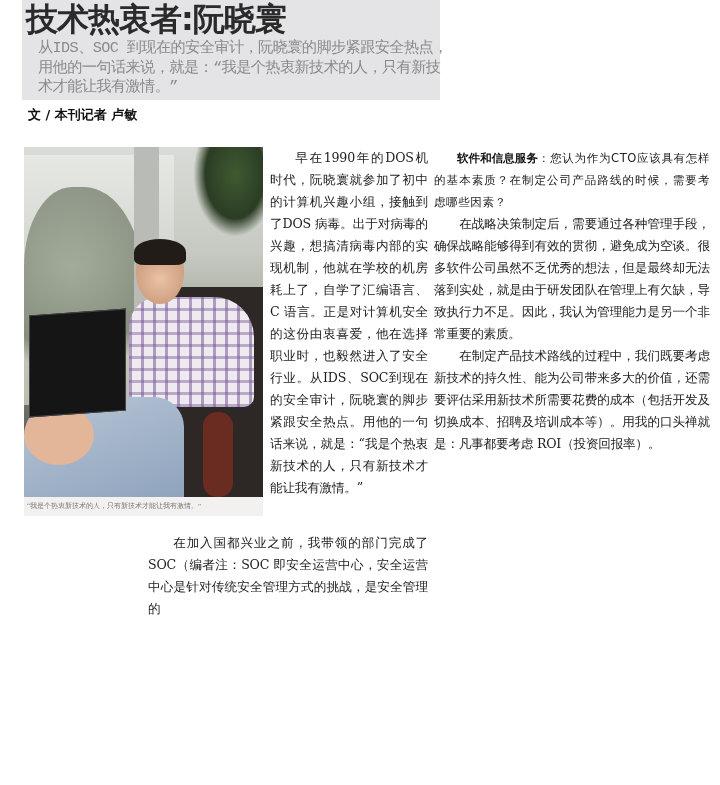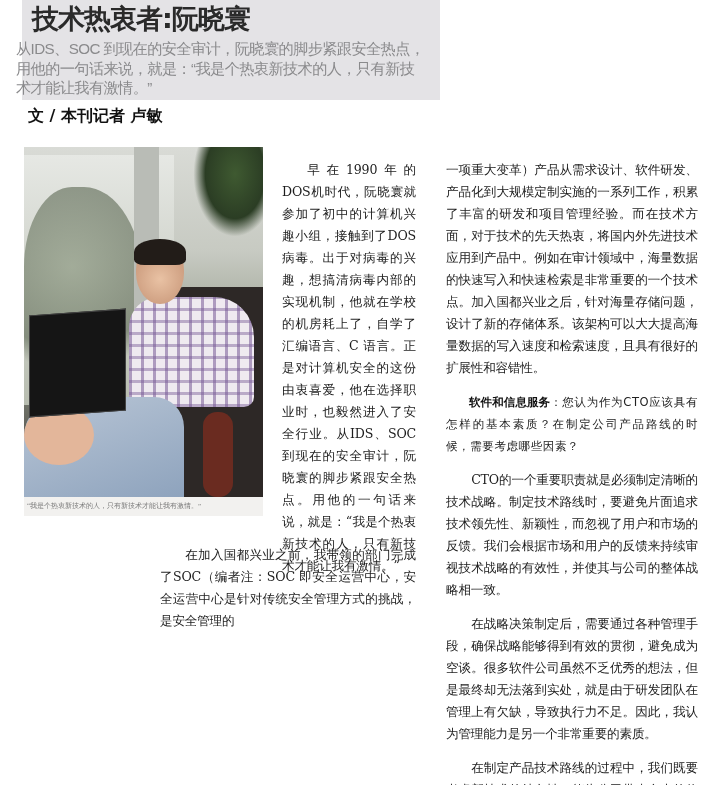--- a/index.html
+++ b/index.html
@@ -1,25 +1,25 @@
 <!DOCTYPE html>
 <html><head>
 <meta charset="utf-8">
 <style>
   html, body { margin: 0; padding: 0; background: #ffffff; }
   body { width: 720px; height: 785px; position: relative; overflow: hidden;
          font-family: "DejaVu Serif", "Liberation Serif", serif; color: #1a1a1a; }
   .header-box { position: absolute; left: 22px; top: 0; width: 418px; height: 100px;
                 background: #e4e3e6; }
-  .title { position: absolute; left: 32px; top: 2px; font-family: "DejaVu Sans", "Liberation Sans", sans-serif;
-           font-weight: bold; font-size: 27px; letter-spacing: -1px; color: #2a2a2a; line-height: 34px; }
-  .deck { position: absolute; left: 16px; top: 39px; width: 412px; font-size: 15.2px; line-height: 19.5px;
-          color: #8a8a8c; font-family: Liberation Sans, sans-serif; letter-spacing: -0.6px; }
+  .title { position: absolute; left: 26px; top: 2px; font-family: "DejaVu Sans", "Liberation Sans", sans-serif;
+           font-weight: bold; font-size: 32px; letter-spacing: -1px; color: #2a2a2a; line-height: 34px; }
+  .deck { position: absolute; left: 38px; top: 39px; width: 412px; font-size: 15.2px; line-height: 19.5px;
+          color: #8a8a8c; font-family: Liberation Mono, monospace; letter-spacing: -0.6px; }
   .byline { position: absolute; left: 28px; top: 106px; font-family: "DejaVu Sans", "Liberation Sans", sans-serif;
-            font-weight: bold; font-size: 16px; color: #111; }
+            font-weight: bold; font-size: 13px; color: #111; }
   .photo { position: absolute; left: 24px; top: 147px; width: 239px; height: 350px; overflow: hidden;
            background: linear-gradient(180deg, #d9dbd6 0%, #c7cac2 30%, #9aa091 55%, #6d6f66 75%, #3f3b38 100%); }
   .photo .window { position: absolute; left: 0; top: 8px; width: 150px; height: 250px;
                    background: linear-gradient(180deg, #e6e8e4, #b8bdb0); }
   .photo .tree { position: absolute; left: 0; top: 40px; width: 120px; height: 200px; border-radius: 40% 50% 30% 20%;
                  background: radial-gradient(circle at 40% 40%, #8e9a83, #6a7562 60%, transparent 75%); opacity: .7; }
   .photo .pillar { position: absolute; left: 110px; top: 0; width: 25px; height: 240px; background: #b9bcb6; }
   .photo .plant { position: absolute; right: 0; top: 0; width: 70px; height: 90px;
                   background: radial-gradient(ellipse at 60% 30%, #3f5a31, #2b3d24 50%, transparent 70%); }
   .photo .chair { position: absolute; right: 0; top: 140px; width: 90px; height: 210px; background: #2d2826; border-radius: 10px 0 0 0; }
@@ -34,21 +34,21 @@
   .photo .laptop { position: absolute; left: 5px; top: 165px; width: 95px; height: 100px; background: #151515;
                    transform: skewY(-4deg); border: 1px solid #444; }
   .photo .shorts { position: absolute; left: 0; top: 250px; width: 160px; height: 100px; border-radius: 40px 30px 0 0;
                    background: linear-gradient(160deg, #b9c6d6, #8ea3bd); }
   .photo .knee { position: absolute; left: 0; top: 258px; width: 70px; height: 60px; border-radius: 50%; background: #e3b69a; }
   .photo .armrest { position: absolute; right: 30px; top: 265px; width: 30px; height: 85px; background: #6a2b20; border-radius: 14px; }
   .caption { position: absolute; left: 24px; top: 497px; width: 239px; height: 19px; background: #f2f1ef;
              font-family: Liberation Serif, serif; font-size: 7px; line-height: 19px; color: #7a7a7a;
              padding-left: 3px; box-sizing: border-box; white-space: nowrap; overflow: hidden; }
   .col { position: absolute; font-size: 12.6px; line-height: 22px; text-align: justify; color: #1c1c1c; letter-spacing: -0.2px; }
-  .col p { margin: 12px; text-indent: 2em; }
+  .col p { margin: 0; text-indent: 2em; }
   .col p.noindent { text-indent: 0; }
   .q { font-family: "DejaVu Sans", "Liberation Sans", sans-serif; font-size: 11.5px; color: #222; letter-spacing: 0.6px; }
   .q b, .a b { font-family: "DejaVu Sans", "Liberation Sans", sans-serif; font-weight: bold; letter-spacing: 0; color: #111; }
   .col1 { left: 270px; top: 147px; width: 158px; }
   .col2 { left: 148px; top: 532px; width: 280px; }
   .col3 { left: 434px; top: 147px; width: 276px; }
 </style>
 </head>
 <body>
 
@@ -75,18 +75,16 @@
 
 <div class="col col1">
   <p>早在1990年的DOS机时代，阮晓寰就参加了初中的计算机兴趣小组，接触到了DOS 病毒。出于对病毒的兴趣，想搞清病毒内部的实现机制，他就在学校的机房耗上了，自学了汇编语言、C 语言。正是对计算机安全的这份由衷喜爱，他在选择职业时，也毅然进入了安全行业。从IDS、SOC到现在的安全审计，阮晓寰的脚步紧跟安全热点。用他的一句话来说，就是：“我是个热衷新技术的人，只有新技术才能让我有激情。”</p>
 </div>
 
 <div class="col col2">
   <p>在加入国都兴业之前，我带领的部门完成了SOC（编者注：SOC 即安全运营中心，安全运营中心是针对传统安全管理方式的挑战，是安全管理的</p>
 </div>
 
 <div class="col col3">
-  <p class="noindent">一项重大变革）产品从需求设计、软件研发、产品化到大规模定制实施的一系列工作，积累了丰富的研发和项目管理经验。而在技术方面，对于技术的先天热衷，将国内外先进技术应用到产品中。例如在审计领域中，海量数据的快速写入和快速检索是非常重要的一个技术点。加入国都兴业之后，针对海量存储问题，设计了新的存储体系。该架构可以大大提高海量数据的写入速度和检索速度，且具有很好的扩展性和容错性。</p>
   <p class="q"><b>软件和信息服务</b><span>：您认为作为CTO应该具有怎样的基本素质？在制定公司产品路线的时候，需要考虑哪些因素？</span></p>
-  <p>CTO的一个重要职责就是必须制定清晰的技术战略。制定技术路线时，要避免片面追求技术领先性、新颖性，而忽视了用户和市场的反馈。我们会根据市场和用户的反馈来持续审视技术战略的有效性，并使其与公司的整体战略相一致。</p>
   <p>在战略决策制定后，需要通过各种管理手段，确保战略能够得到有效的贯彻，避免成为空谈。很多软件公司虽然不乏优秀的想法，但是最终却无法落到实处，就是由于研发团队在管理上有欠缺，导致执行力不足。因此，我认为管理能力是另一个非常重要的素质。</p>
   <p><span>在制定产品技术路线的过程中，我们既要考虑新技术的持久性、能为公司带来多大的价值，还需要评估采用新技术所需要花费的成本（包括开发及切换成本、招聘及培训成本等）。用我的口头禅就是：凡事都要考虑 ROI（投资回报率）。</span></p>
 </div>
 
 </body></html>

